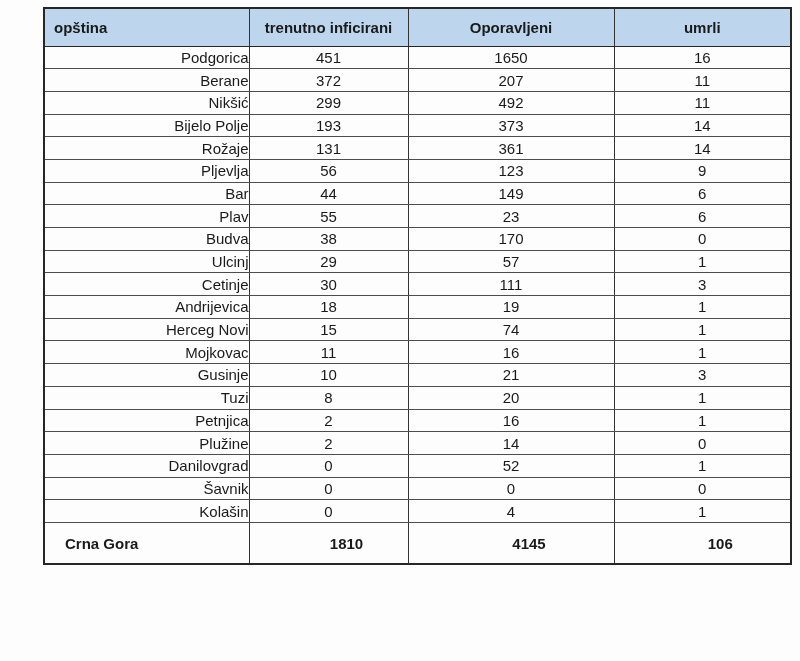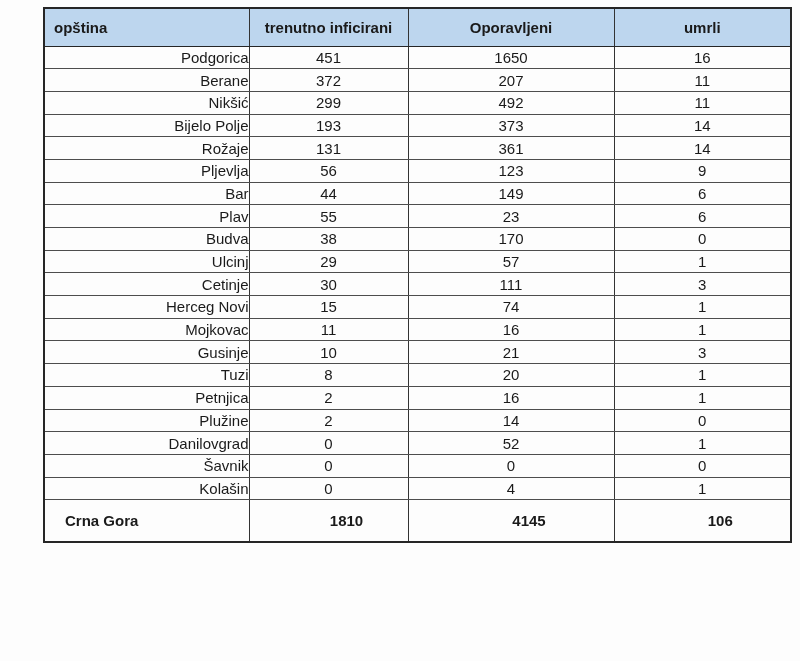--- a/index.html
+++ b/index.html
@@ -158,20 +158,26 @@
           <td>57</td>
           <td>1</td>
         </tr>
         <tr>
           <td class="cell-muni">Cetinje</td>
           <td>30</td>
           <td>111</td>
           <td>3</td>
         </tr>
         <tr>
+          <td class="cell-muni">Andrijevica</td>
+          <td>18</td>
+          <td>19</td>
+          <td>1</td>
+        </tr>
+        <tr>
           <td class="cell-muni">Herceg Novi</td>
           <td>15</td>
           <td>74</td>
           <td>1</td>
         </tr>
         <tr>
           <td class="cell-muni">Mojkovac</td>
           <td>11</td>
           <td>16</td>
           <td>1</td>

